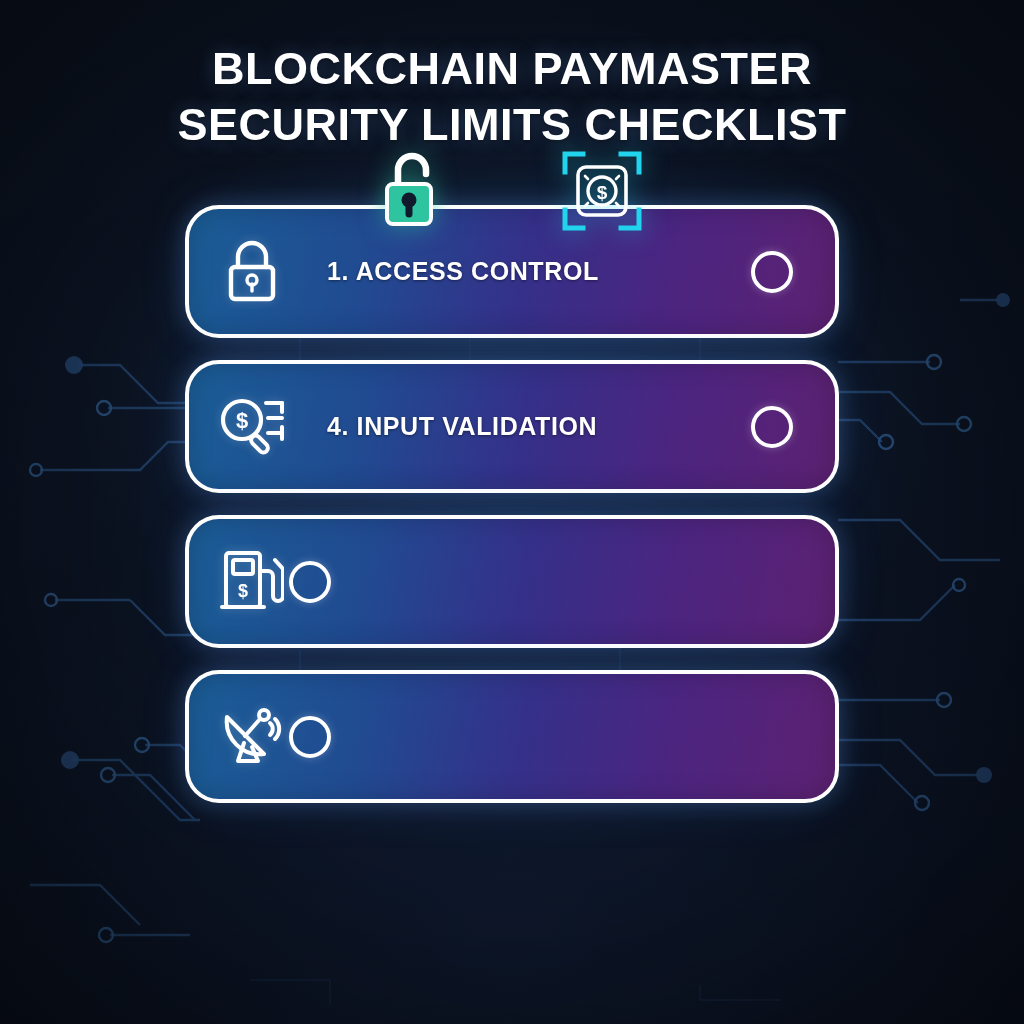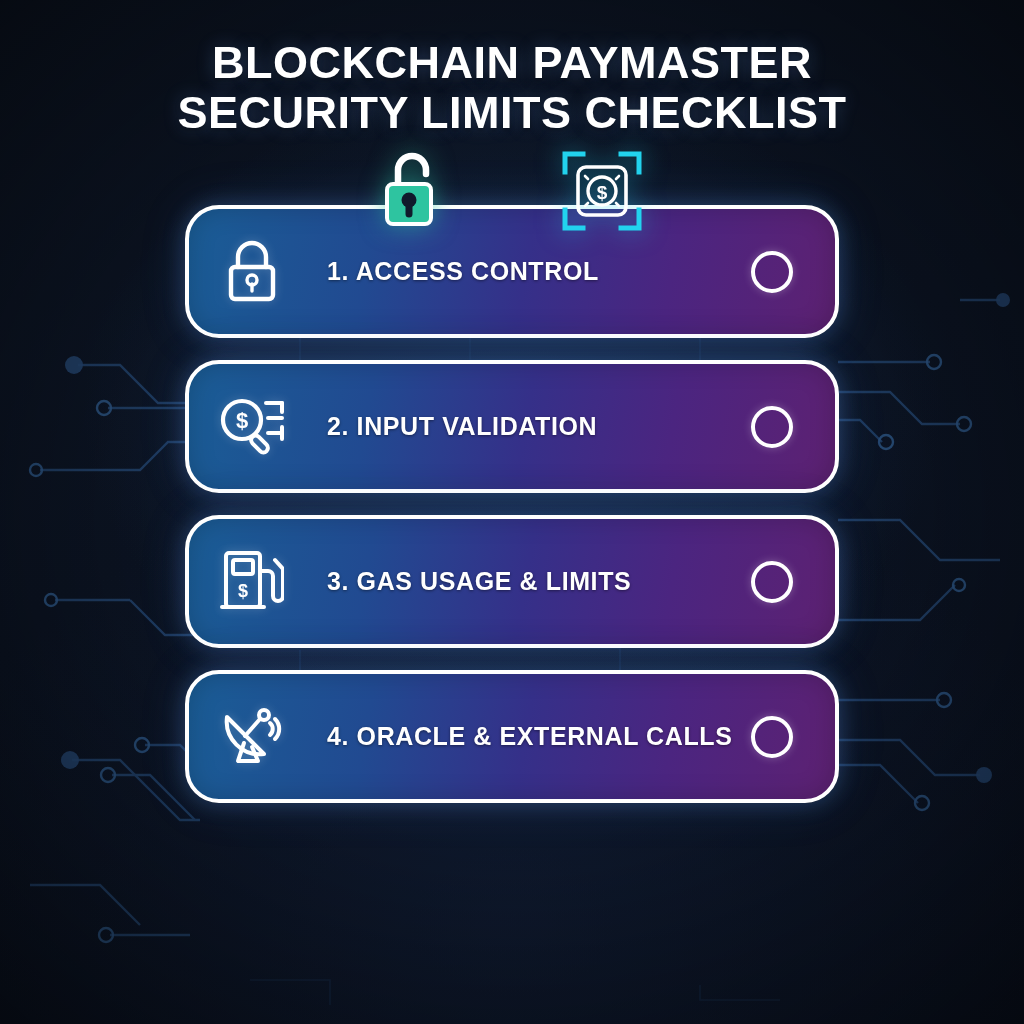--- a/index.html
+++ b/index.html
@@ -34,20 +34,21 @@
     z-index:6;
   }
   .title-line {
     color:#ffffff;
     font-weight:bold;
     font-size:45px;
     letter-spacing:0.5px;
     line-height:1.12;
     text-shadow:0 0 18px rgba(120,170,255,0.28), 0 2px 4px rgba(0,0,0,0.5);
     white-space:nowrap;
+    margin-top:6px;
   }
 
   
   .header-icons {
     position:absolute; top:150px; left:0; right:0;
     display:flex; justify-content:center; align-items:flex-start;
     gap:118px;
     z-index:7;
   }
   .hdr-icon { position:relative; }
@@ -230,51 +231,49 @@
         <rect x="37" y="38" width="9" height="20" rx="4.5" transform="rotate(-45 41.5 48)" fill="none" stroke="#ffffff" stroke-width="4"></rect>
         <g stroke="#ffffff" stroke-width="4" fill="none" stroke-linecap="round">
           <path d="M48 7 L64 7"></path>
           <path d="M64 7 L64 16"></path>
           <path d="M50 22 L64 22"></path>
           <path d="M50 37 L64 37"></path>
           <path d="M64 31 L64 43"></path>
         </g>
       </svg>
     </span>
-    <span class="row-label">2. INPUT VALIDATION</span>
+    <span class="row-label">4. INPUT VALIDATION</span>
     <span class="row-check"></span>
   </div>
 
   <div class="row">
     <span class="row-icon">
       <svg width="64" height="70" viewBox="0 0 64 70" xmlns="http://www.w3.org/2000/svg">
         <g fill="none" stroke="#ffffff" stroke-width="4" stroke-linejoin="round" stroke-linecap="round">
           <rect x="6" y="6" width="34" height="54" rx="3"></rect>
           <rect x="13" y="13" width="20" height="14" rx="2"></rect>
           <path d="M2 60 H44"></path>
           <path d="M40 24 h8 a5 5 0 0 1 5 5 v20 a5 5 0 0 0 5 5 a5 5 0 0 0 5 -5 V22 l-8 -9"></path>
         </g>
         <text x="23" y="50" font-family="'Liberation Sans', sans-serif" font-size="18" font-weight="bold" fill="#ffffff" text-anchor="middle">$</text>
       </svg>
     </span>
-    <span class="row-label">3. GAS USAGE &amp; LIMITS</span>
     <span class="row-check"></span>
   </div>
 
   <div class="row">
     <span class="row-icon">
       <svg width="68" height="68" viewBox="0 0 68 68" xmlns="http://www.w3.org/2000/svg">
         <g fill="none" stroke="#ffffff" stroke-width="4" stroke-linejoin="round" stroke-linecap="round">
           <path d="M9 14 a33 33 0 0 0 37 37 Z"></path>
           <path d="M27 33 L42 16"></path>
           <circle cx="46" cy="12" r="5"></circle>
           <path d="M26 40 L20 58 H40 L34 44"></path>
           <path d="M52 20 a8 8 0 0 1 0 12"></path>
           <path d="M57 16 a14 14 0 0 1 0 20"></path>
         </g>
       </svg>
     </span>
-    <span class="row-label">4. ORACLE &amp; EXTERNAL CALLS</span>
     <span class="row-check"></span>
   </div>
 
 
 </div>
 
 </body></html>

